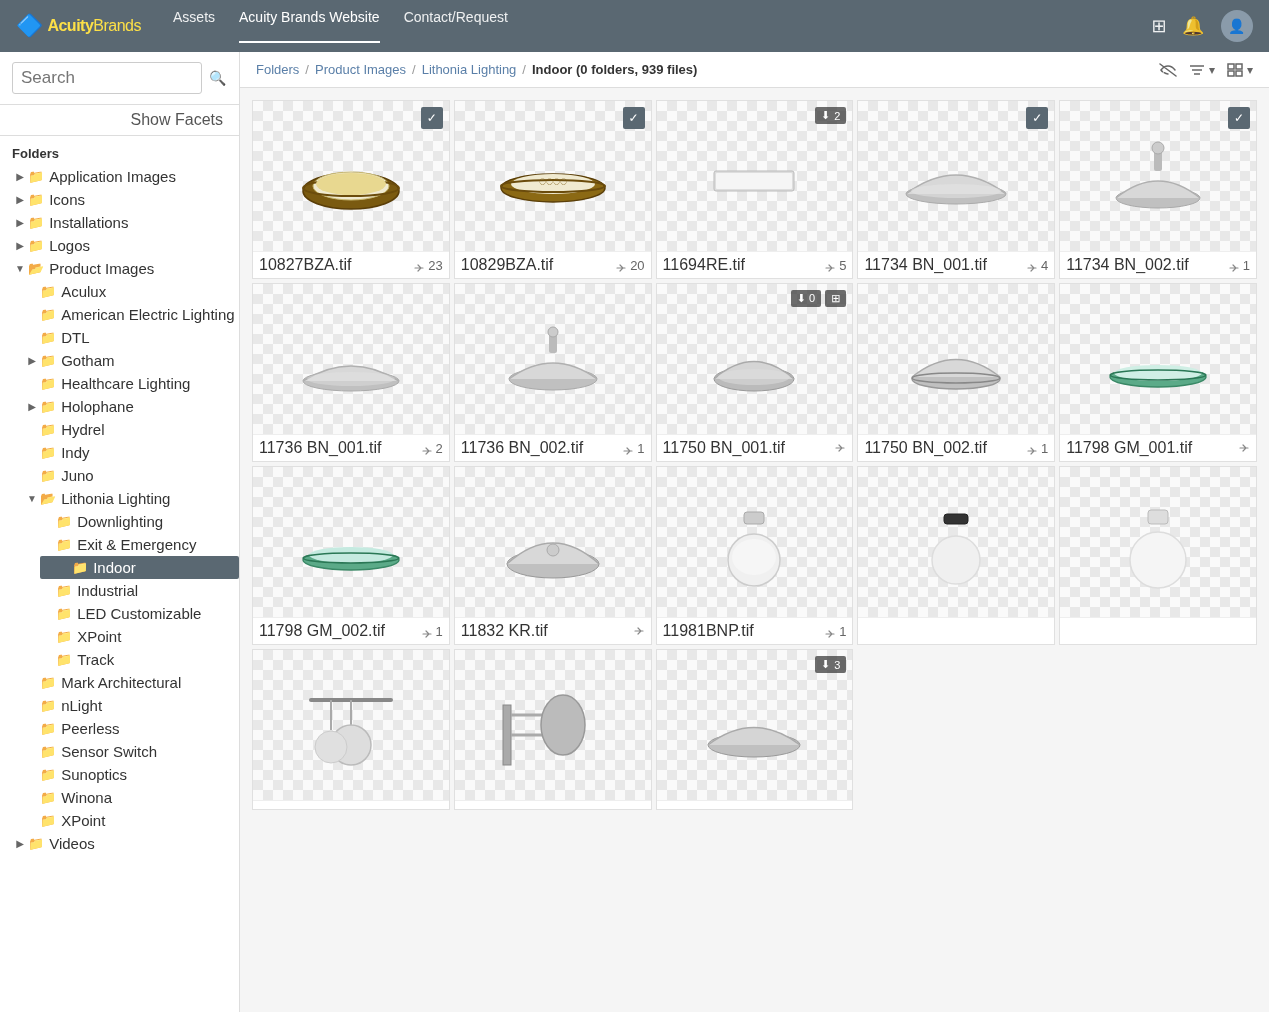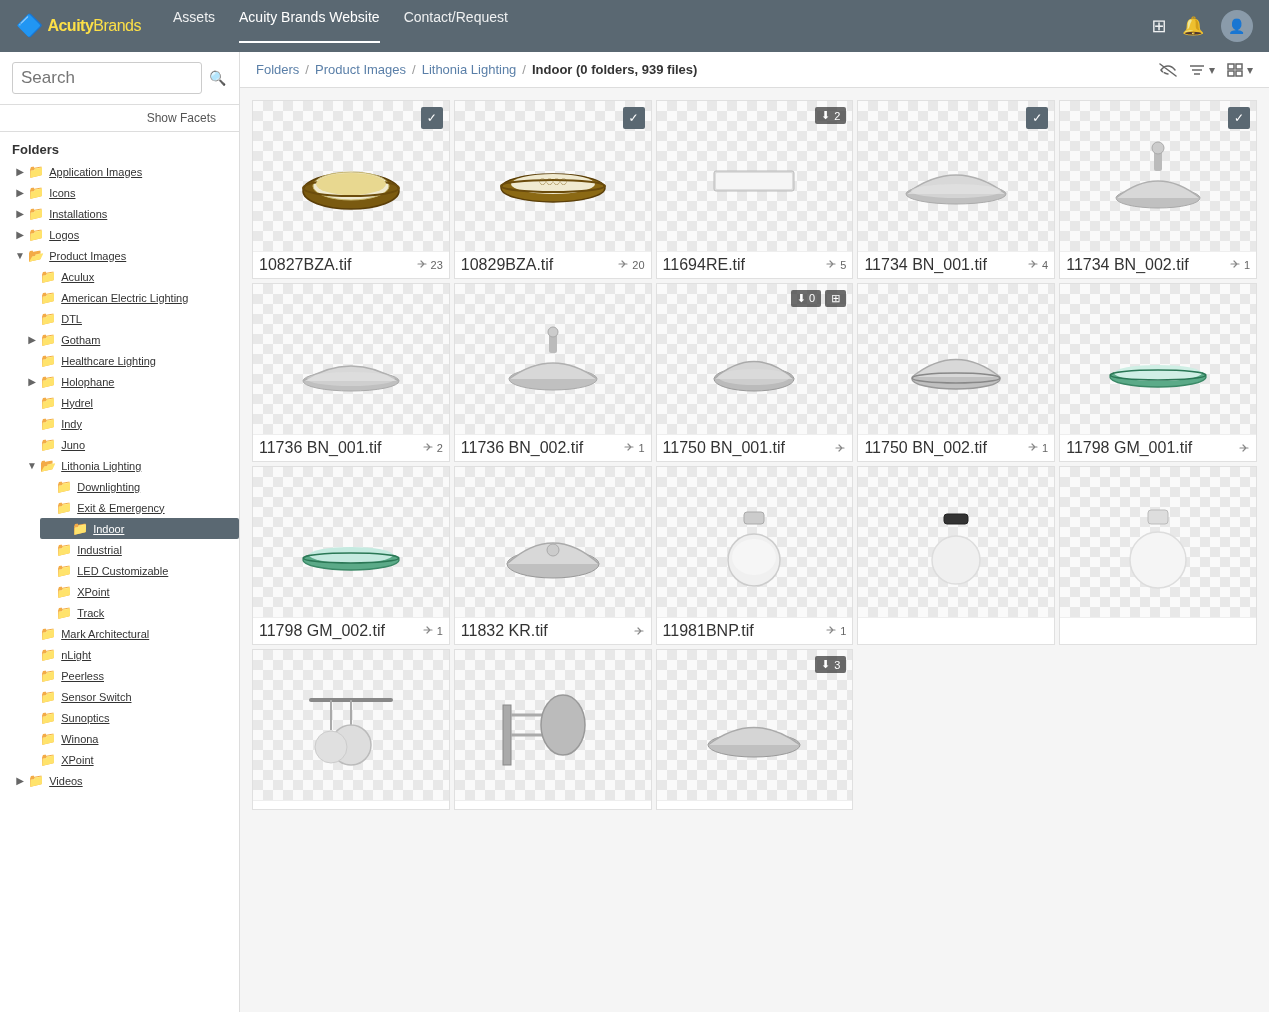--- a/index.html
+++ b/index.html
@@ -102,23 +102,23 @@
       width: 100%;
       outline: none;
     }
     .search-icon-btn {
       color: #888;
       cursor: pointer;
       font-size: 14px;
     }
     .show-facets {
       text-align: right;
-      padding: 6px 23px;
+      padding: 6px 16px;
       color: #555;
-      font-size: 12px;
+      font-size: 16px;
       cursor: pointer;
       border-bottom: 1px solid #ddd;
     }
     .folders-label {
       padding: 10px 12px 4px;
       font-weight: bold;
       font-size: 13px;
       color: #333;
     }
     .tree-item {
@@ -143,22 +143,21 @@
     .tree-toggle.active { color: white; }
     .folder-icon {
       font-size: 13px;
       margin-right: 5px;
       color: #888;
       flex-shrink: 0;
     }
     .folder-icon.active { color: white; }
     .folder-icon.open { color: #555; }
     .tree-label {
-      font-size: 11px;
-      text-decoration: underline;
+      font-size: 15px;
     }
     .tree-children {
       padding-left: 16px;
     }
     .tree-root { padding-left: 8px; }
 
     
     .content {
       flex: 1;
       overflow-y: auto;
@@ -235,24 +234,24 @@
       display: flex;
       align-items: center;
       justify-content: space-between;
       font-size: 11px;
       color: #555;
       border-top: 1px solid #eee;
     }
     .card-filename { font-size: 16px; color: #333; }
     .card-count {
       display: flex;
-      align-items: flex-start;
+      align-items: flex-end;
       gap: 3px;
       color: #666;
-      font-size: 11px;
+      font-size: 13px;
     }
     .check-badge {
       position: absolute;
       top: 6px;
       right: 6px;
       width: 22px;
       height: 22px;
       background: #5a6872;
       display: flex;
       align-items: center;

